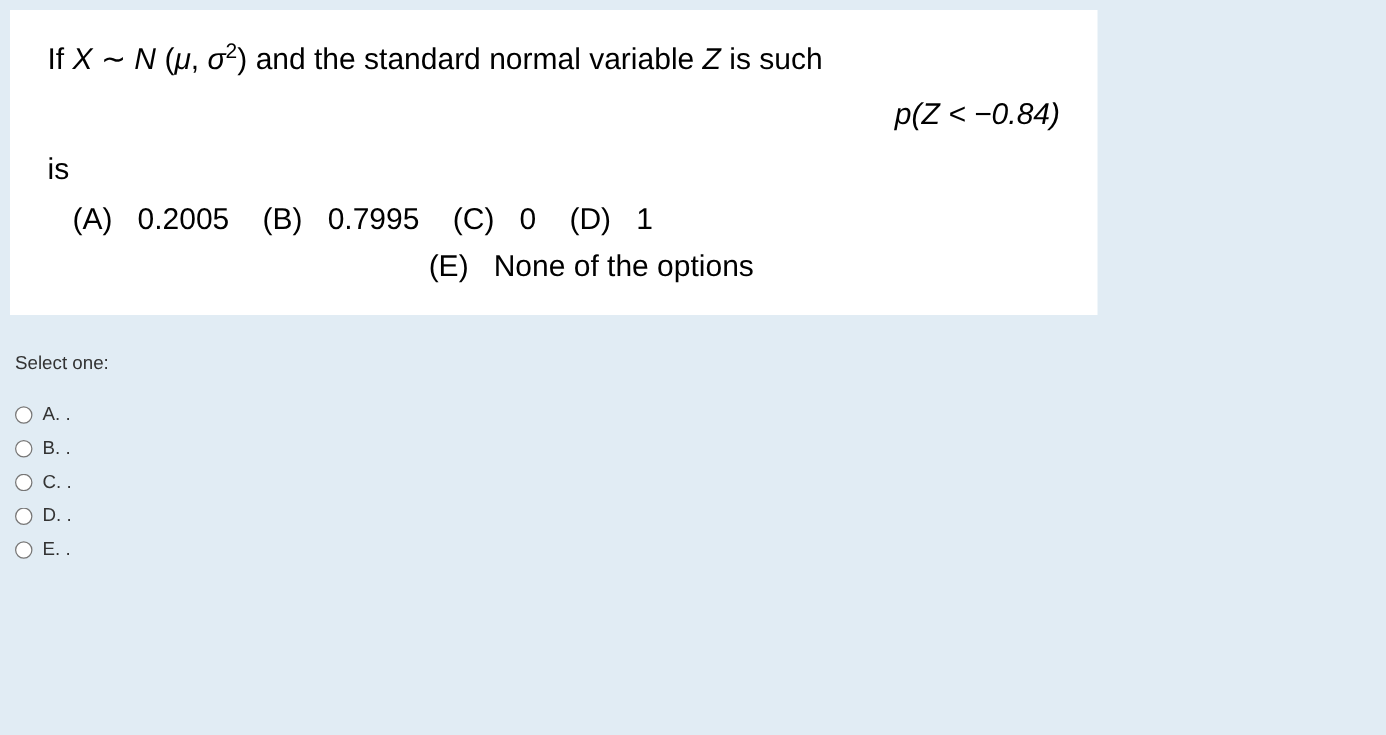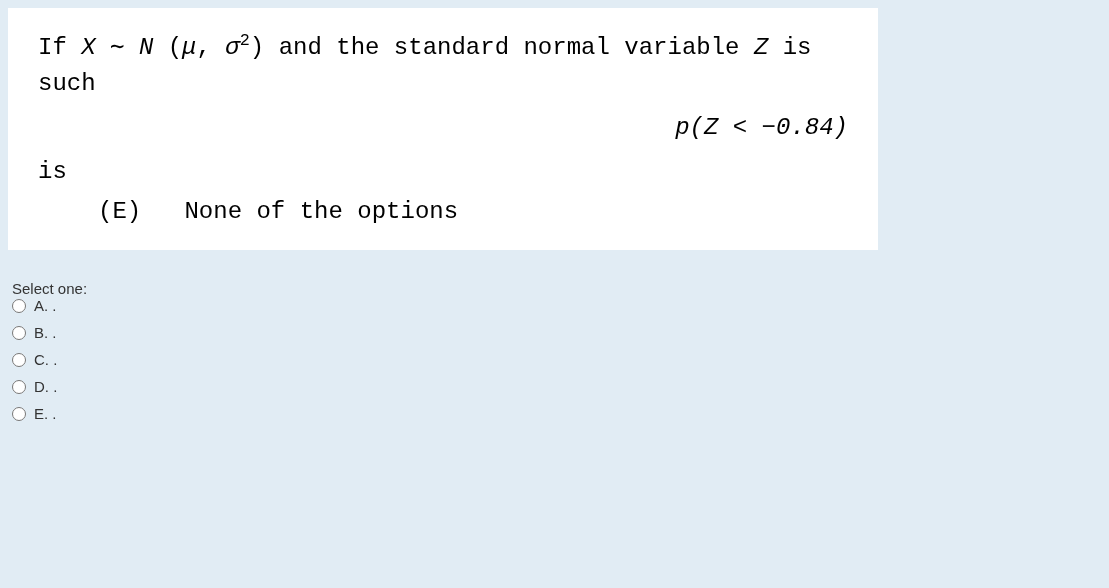--- a/index.html
+++ b/index.html
@@ -15,21 +15,21 @@
       padding: 8px;
     }
     .question-container {
       background: #e1ecf4;
       padding: 0;
     }
     .question-content {
       background: #ffffff;
       padding: 20px 30px 20px 30px;
       margin-bottom: 30px;
-      font-family: Liberation Mono, monospace;
+      font-family: Liberation Sans, sans-serif;
       font-size: 24px;
       line-height: 1.5;
       color: #000;
       width: 870px;
     }
     .question-line1 {
       margin-bottom: 0;
     }
     .question-formula {
       text-align: right;
@@ -40,32 +40,33 @@
       margin-bottom: 4px;
     }
     .answer-options {
       padding-left: 20px;
     }
     .answer-line1 {
       margin-bottom: 2px;
     }
     .answer-line2 {
       padding-left: 40px;
+      text-align: center;
     }
     .italic {
       font-style: italic;
     }
     .select-section {
       padding-left: 4px;
       font-family: Arial, sans-serif;
       font-size: 15px;
       color: #333;
     }
     .select-label {
-      margin-bottom: 0;
+      margin-bottom: 24px;
     }
     .radio-option {
       display: flex;
       align-items: center;
       margin-bottom: 10px;
       cursor: pointer;
     }
     .radio-option input[type="radio"] {
       margin-right: 8px;
       width: 14px;
@@ -92,20 +93,30 @@
       <span>(<span class="italic">μ</span>, <span class="italic">σ</span><sup>2</sup>)</span>
       <span> and the standard normal variable </span>
       <span class="italic">Z</span>
       <span> is such</span>
     </div>
     <div class="question-formula">
       <span class="italic">p</span>(<span class="italic">Z</span> &lt; −0.84)
     </div>
     <div class="question-is">is</div>
     <div class="answer-options">
+      <div class="answer-line1">
+        <span>(A)</span>
+        &nbsp;&nbsp;<span>0.2005</span>
+        &nbsp;&nbsp;&nbsp;<span>(B)</span>
+        &nbsp;&nbsp;<span>0.7995</span>
+        &nbsp;&nbsp;&nbsp;<span>(C)</span>
+        &nbsp;&nbsp;<span>0</span>
+        &nbsp;&nbsp;&nbsp;<span>(D)</span>
+        &nbsp;&nbsp;<span>1</span>
+      </div>
       <div class="answer-line2">
         <span>(E)</span>
         &nbsp;&nbsp;<span>None of the options</span>
       </div>
     </div>
   </div>
 
   <div class="select-section">
     <div class="select-label">Select one:</div>
 

